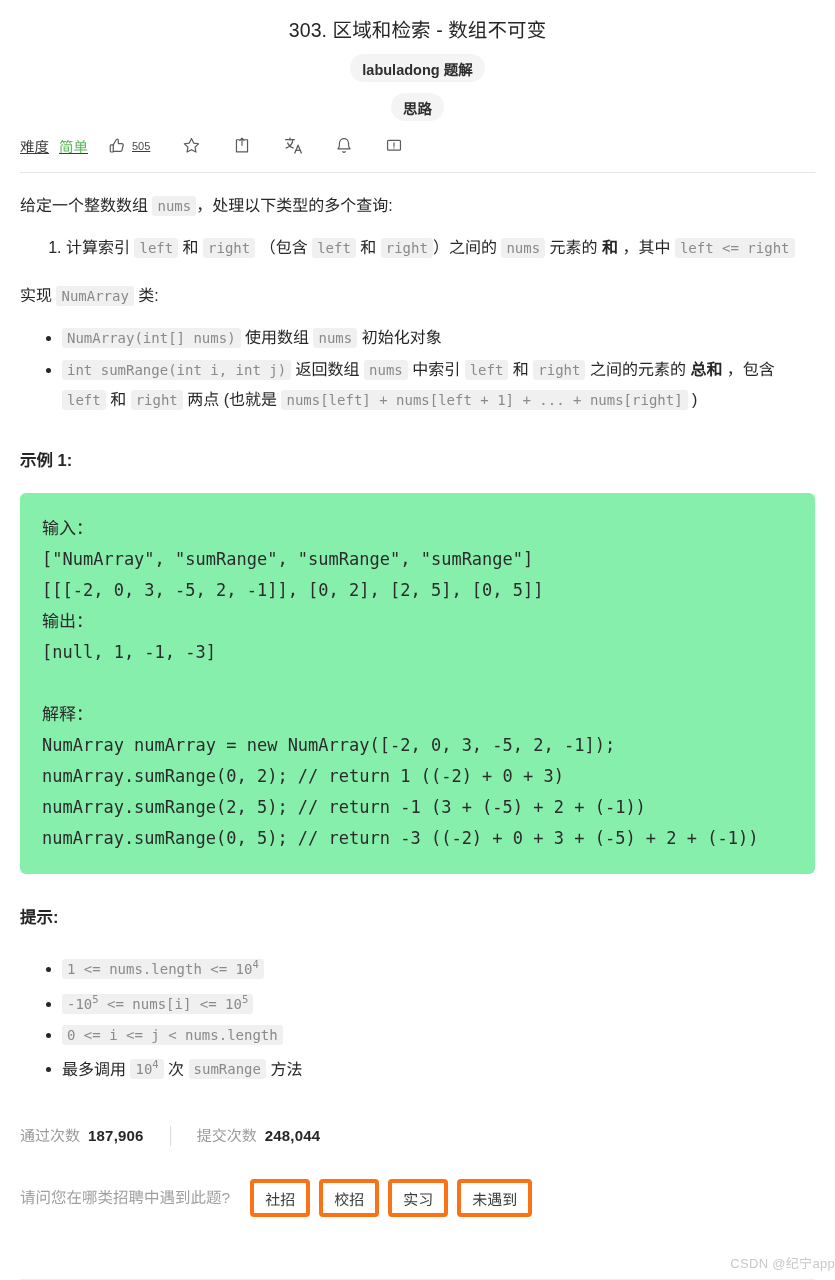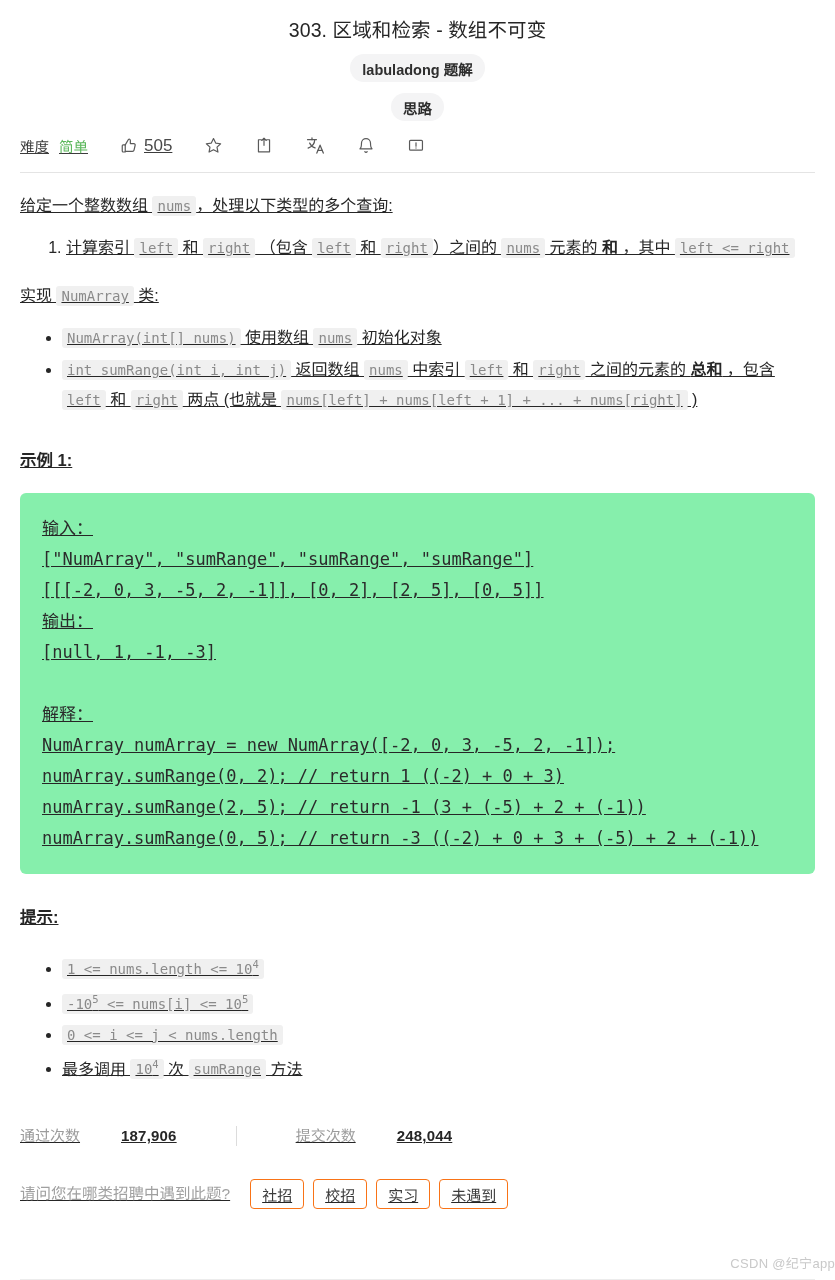--- a/index.html
+++ b/index.html
@@ -63,47 +63,46 @@
     font-size: 14.5px;
     color: #3c3c3c;
     text-decoration: underline;
   }
   .meta-label {
     color: #3c3c3c;
     margin-right: 10px;
   }
   .meta-diff {
     color: #5cb85c;
-    margin-right: 32px;
+    margin-right: 20px;
   }
   .icon-item {
     display: inline-flex;
     align-items: center;
     gap: 6px;
     margin-right: 32px;
     color: #5a5a5a;
     cursor: pointer;
   }
   .icon-item:last-child { margin-right: 0; }
   .icon-item svg { display: block; }
-  .icon-count { font-size: 17px; color: #4a4a4a; }
+  .icon-count { font-size: 11px; color: #4a4a4a; }
 
   .divider {
     height: 1px;
     background: #e4e4e4;
     margin: 16px 0 0 0;
   }
 
   
   .content {
     padding-top: 18px;
     font-size: 16px;
     line-height: 30px;
     color: #262626;
-    text-decoration: underline;
   }
   .para { margin: 0 0 6px 0; }
 
   ol.desc-list, ul.desc-list {
     margin: 12px 0 0 0;
     padding-left: 42px;
   }
   ol.desc-list { padding-left: 46px; }
   ol.desc-list li, ul.desc-list li {
     margin-bottom: 2px;
@@ -157,21 +156,20 @@
     margin-bottom: 1px;
   }
 
   
   .stats-row {
     display: flex;
     align-items: center;
     font-size: 15px;
     color: #9b9b9b;
     padding-top: 6px;
-    gap: 33px;
   }
   .stat-label { color: #9b9b9b; margin-right: 8px; }
   .stat-value { color: #262626; font-weight: bold; letter-spacing: 0.2px; }
   .stat-sep {
     width: 1px;
     height: 20px;
     background: #dcdcdc;
     margin: 0 26px;
   }
 
@@ -180,24 +178,24 @@
     align-items: center;
     padding-top: 28px;
     font-size: 15.5px;
     color: #a0a0a0;
   }
   .survey-q { margin-right: 20px; }
   .survey-btn {
     display: inline-flex;
     align-items: center;
     justify-content: center;
-    height: 30px;
+    height: 38px;
     padding: 0 11px;
     margin-right: 9px;
-    border: 1px solid #f97316;
+    border: 4px solid #f97316;
     border-radius: 4px;
     background: #ffffff;
     font-size: 15px;
     color: #3c3c3c;
     cursor: pointer;
     font-family: "Liberation Sans", "DejaVu Sans", sans-serif;
   }
 
   .watermark {
     position: absolute;

